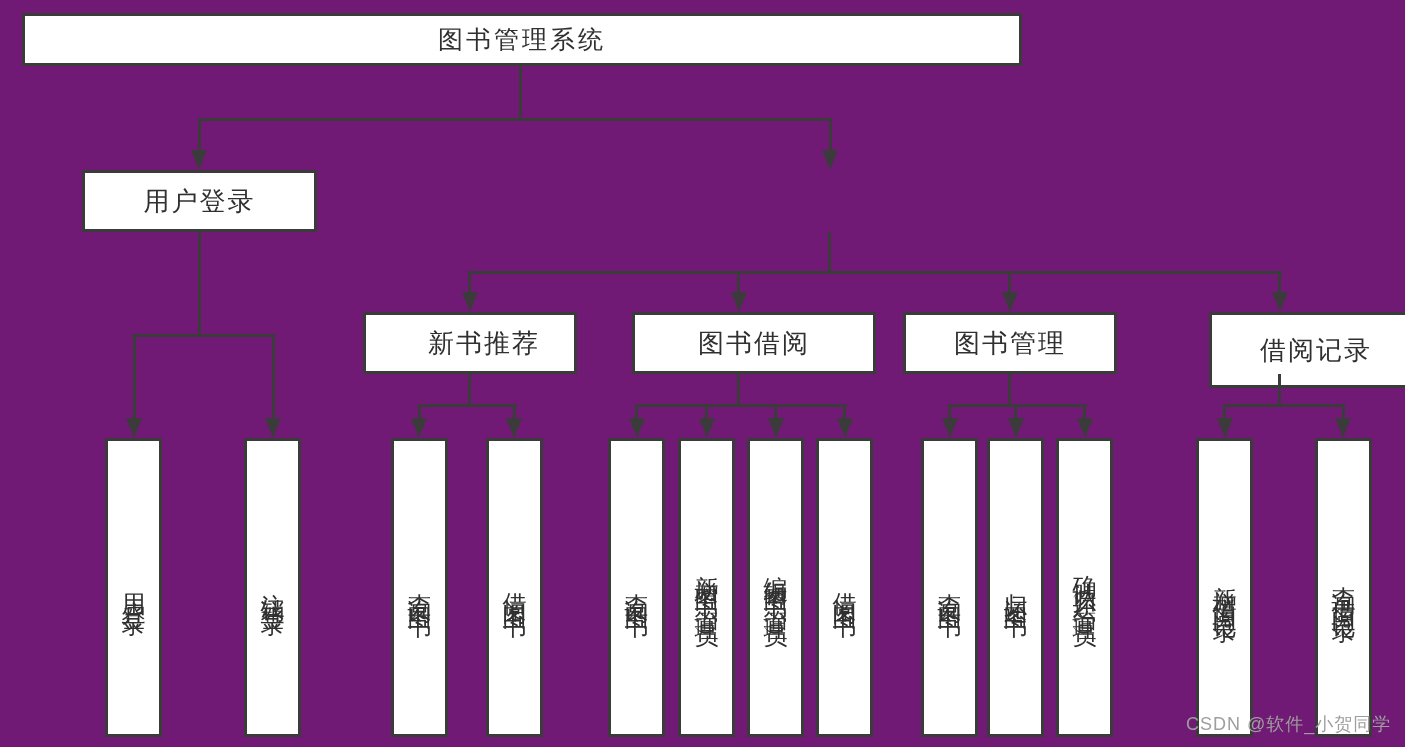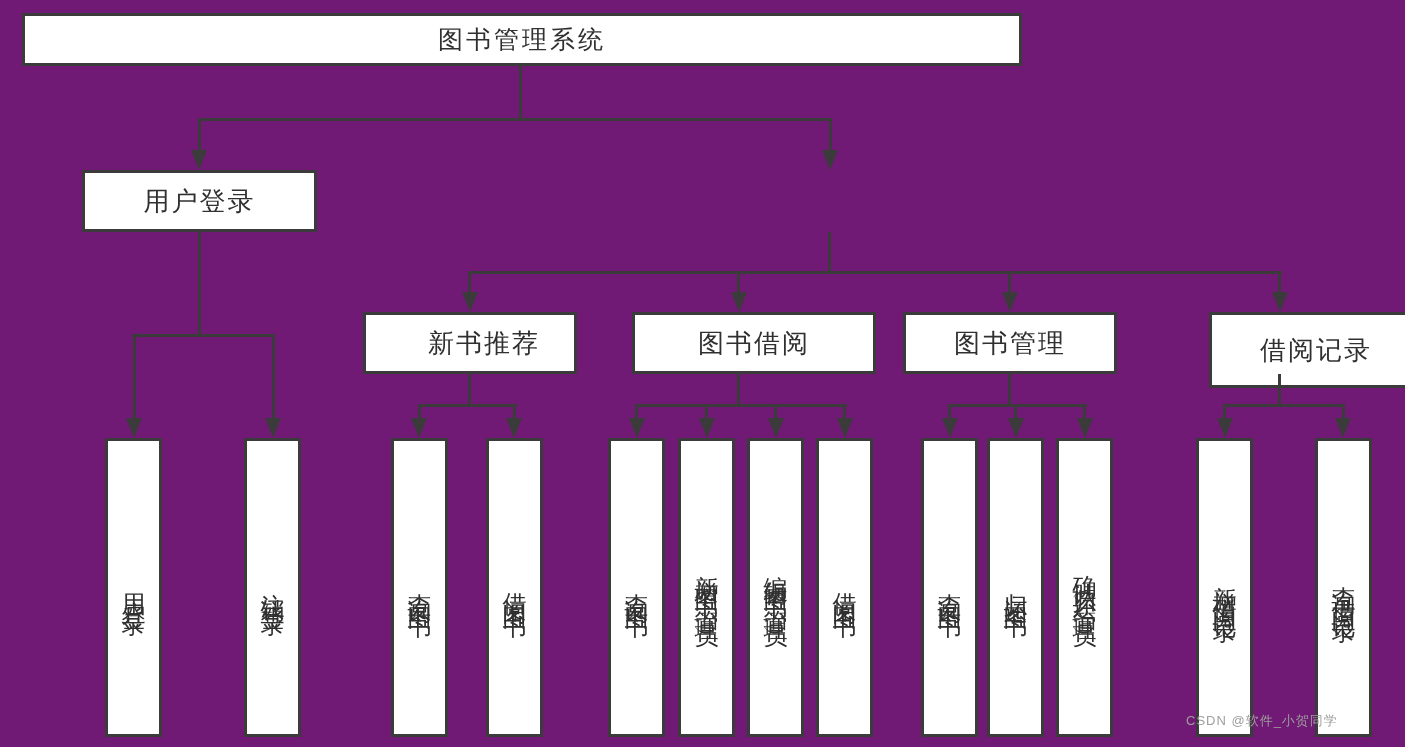--- a/index.html
+++ b/index.html
@@ -38,21 +38,21 @@
   .vline{position:absolute;width:3px;background:var(--line);}
   .arrow{
     position:absolute;width:0;height:0;
     border-left:8px solid transparent;
     border-right:8px solid transparent;
     border-top:20px solid var(--line);
   }
   .watermark{
     position:absolute;
     left:1186px;top:712px;
-    font-size:13px;
+    font-size:18px;
     color:#9e9e9e;
     letter-spacing:1px;
     white-space:nowrap;
   }
 </style>
 </head>
 <body>
 
 <div id="canvas">
 

